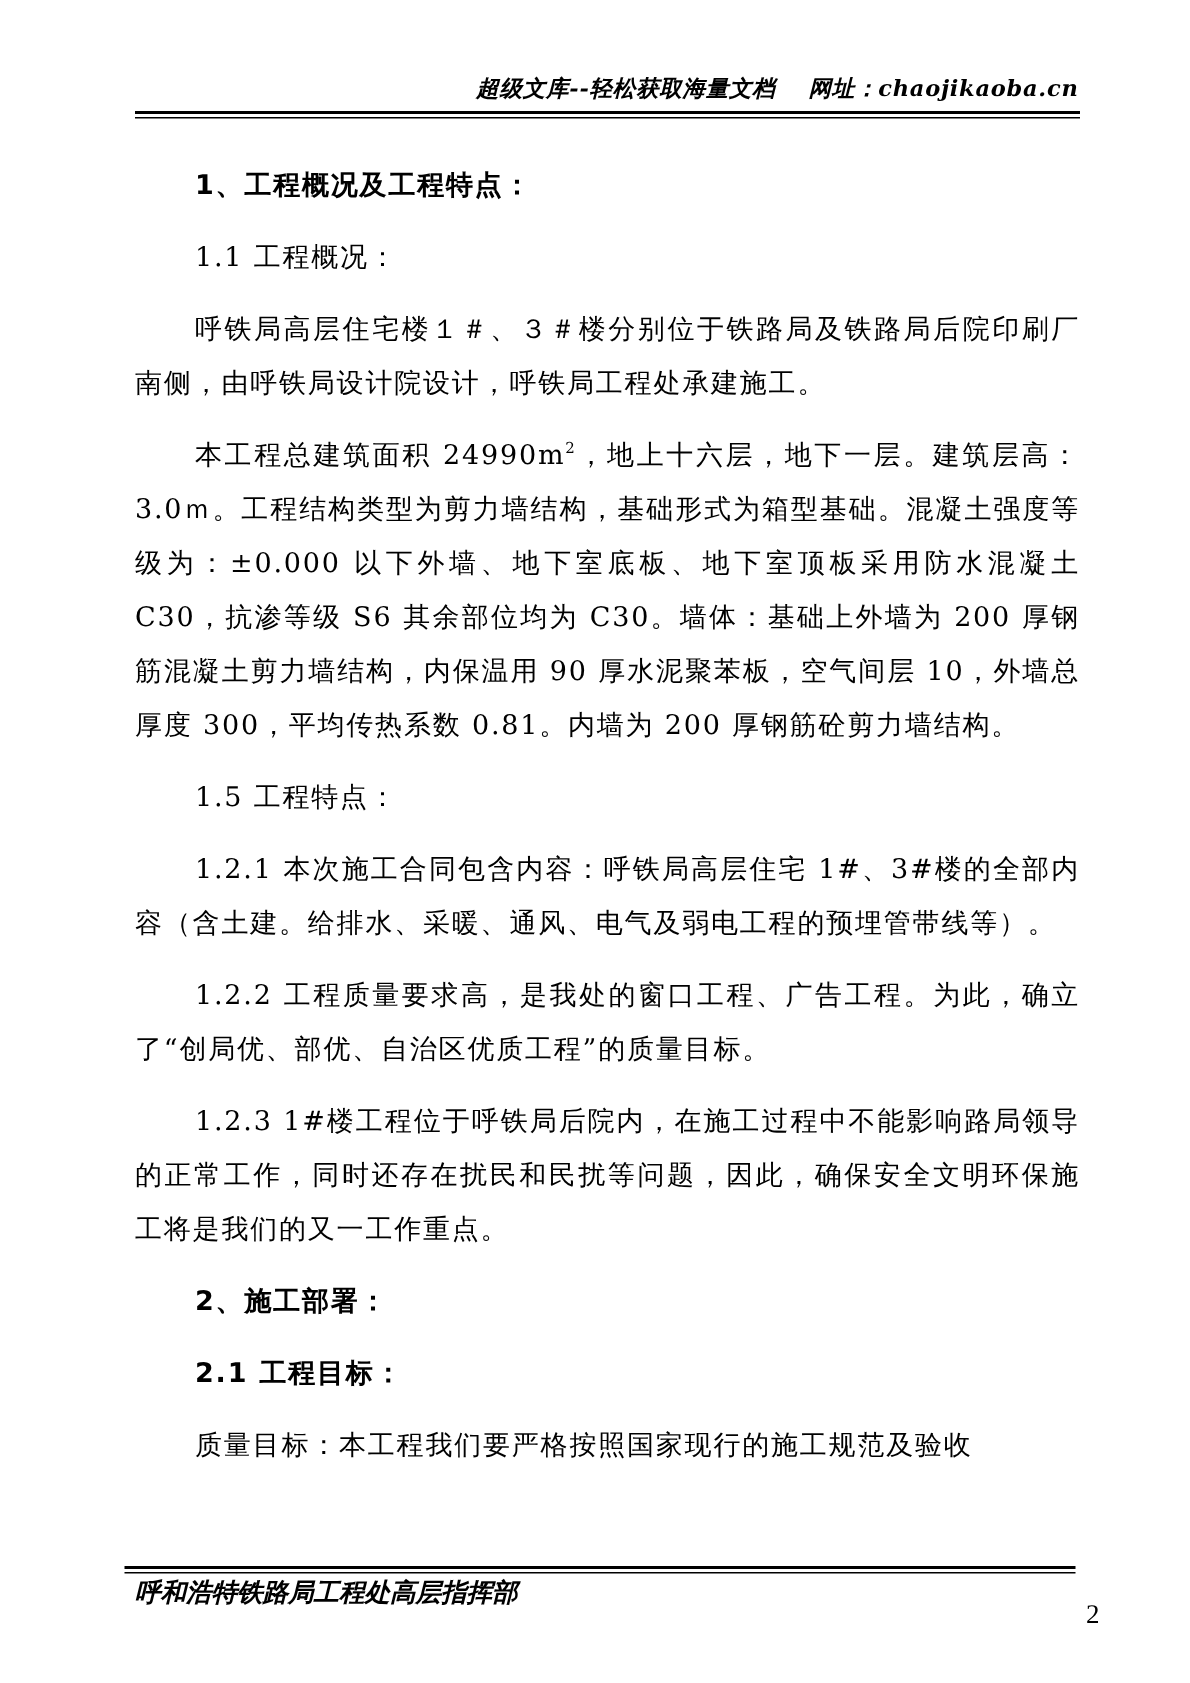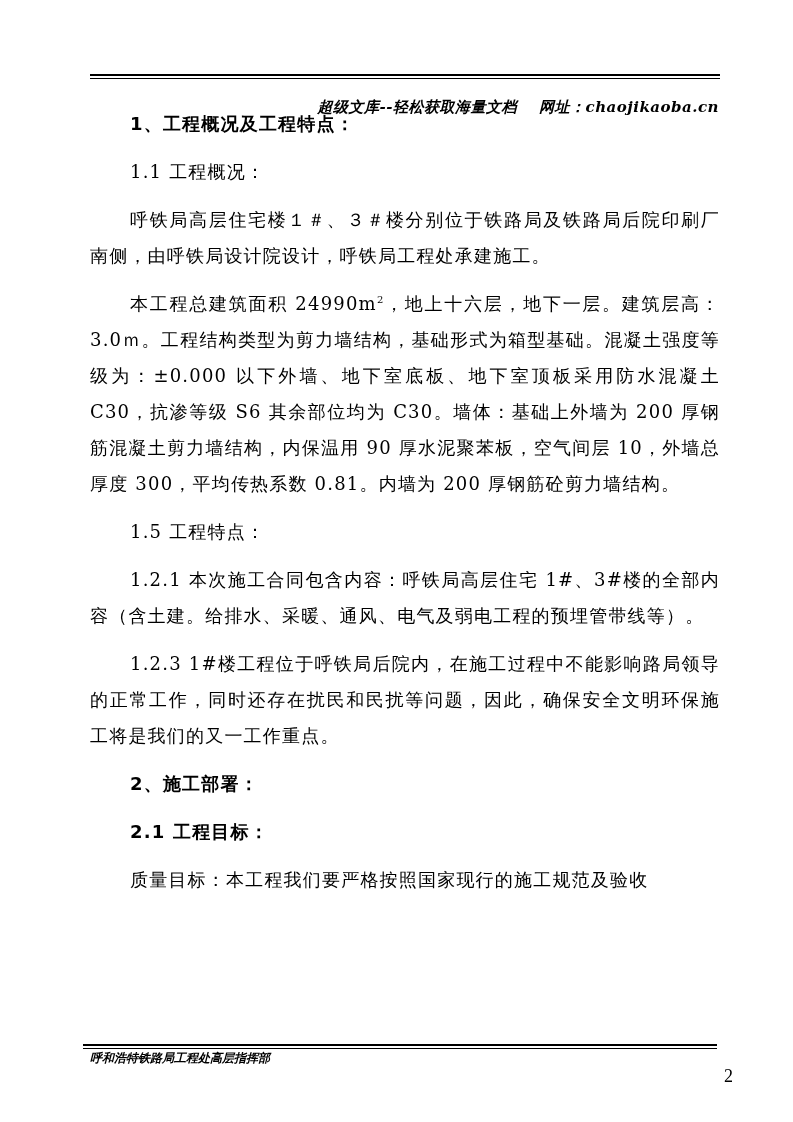--- a/index.html
+++ b/index.html
@@ -1,46 +1,47 @@
 <!DOCTYPE html>
 <html><head>
 <meta charset="utf-8">
 <style>
   html, body { margin:0; padding:0; background:#ffffff; }
   body { width:793px; height:1122px; position:relative; overflow:hidden;
          font-family:"DejaVu Serif", "Liberation Serif", serif; color:#000; }
   .header-text { position:absolute; right:74px; top:50px; font-size:15px;
-                 font-style:italic; font-weight:bold; letter-spacing:0.5px; white-space:nowrap;margin-top:48px; }
+                 font-style:italic; font-weight:bold; letter-spacing:0.5px; white-space:nowrap; }
   .header-text span.url { margin-left:22px; }
   .rule { position:absolute; left:90px; width:630px; border-top:2px solid #000; height:2px; border-bottom:1px solid #000; }
   .rule.top { top:74px; }
   .rule.bottom { top:1044px; left:83px; width:634px; }
   .body { position:absolute; left:90px; top:94px; width:630px; font-size:18px; line-height:36px; }
   .p { margin:0; text-align:justify; text-align-last:left; letter-spacing:1.2px; }
   .indent { text-indent:40px;margin-top:12px; }
   .h { font-weight:bold; font-family:"DejaVu Sans", sans-serif; }
-  .footer-text { position:absolute; left:90px; top:1050px; font-size:12px; font-style:italic; font-weight:bold;text-align:center; }
+  .footer-text { position:absolute; left:90px; top:1050px; font-size:17px; font-style:italic; font-weight:bold;text-align:center; }
   .page-num { position:absolute; right:60px; top:1066px; font-size:18px; font-family:"Liberation Serif", serif; }
   sup { font-size:10px; line-height:0; }
 </style>
 </head>
 <body>
 
 <div class="header-text">
   <span>超级文库--轻松获取海量文档</span><span class="url">网址：chaojikaoba.cn</span>
 </div>
 <div class="rule top"></div>
 
 <div class="body">
   <p class="p indent h">1、工程概况及工程特点：</p>
   <p class="p indent">1.1 工程概况：</p>
   <p class="p indent">呼铁局高层住宅楼１＃、３＃楼分别位于铁路局及铁路局后院印刷厂南侧，由呼铁局设计院设计，呼铁局工程处承建施工。</p>
   <p class="p indent"><span>本工程总建筑面积 24990m</span><sup>2</sup><span>，地上十六层，地下一层。建筑层高：3.0ｍ。工程结构类型为剪力墙结构，基础形式为箱型基础。混凝土强度等级为：±0.000 以下外墙、地下室底板、地下室顶板采用防水混凝土 C30，抗渗等级 S6 其余部位均为 C30。墙体：基础上外墙为 200 厚钢筋混凝土剪力墙结构，内保温用 90 厚水泥聚苯板，空气间层 10，外墙总厚度 300，平均传热系数 0.81。内墙为 200 厚钢筋砼剪力墙结构。</span></p>
   <p class="p indent">1.5 工程特点：</p>
   <p class="p indent">1.2.1 本次施工合同包含内容：呼铁局高层住宅 1#、3#楼的全部内容（含土建。给排水、采暖、通风、电气及弱电工程的预埋管带线等）。</p>
+  <p class="p indent">1.2.2 工程质量要求高，是我处的窗口工程、广告工程。为此，确立了“创局优、部优、自治区优质工程”的质量目标。</p>
   <p class="p indent">1.2.3 1#楼工程位于呼铁局后院内，在施工过程中不能影响路局领导的正常工作，同时还存在扰民和民扰等问题，因此，确保安全文明环保施工将是我们的又一工作重点。</p>
   <p class="p indent h">2、施工部署：</p>
   <p class="p indent h">2.1 工程目标：</p>
   <p class="p indent">质量目标：本工程我们要严格按照国家现行的施工规范及验收</p>
 </div>
 
 <div class="rule bottom"></div>
 <div class="footer-text">呼和浩特铁路局工程处高层指挥部</div>
 <div class="page-num">2</div>
 

